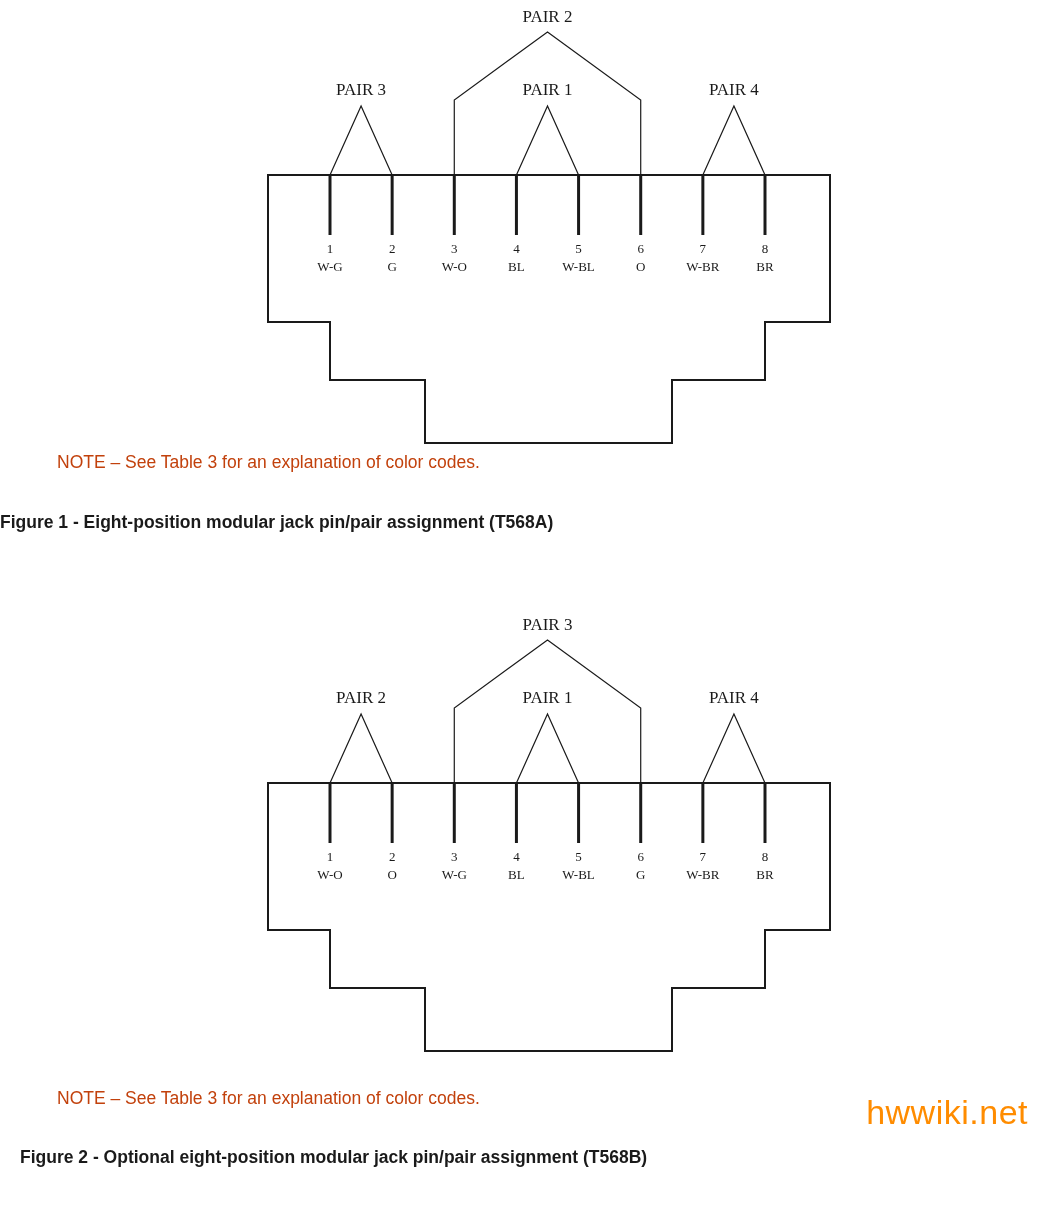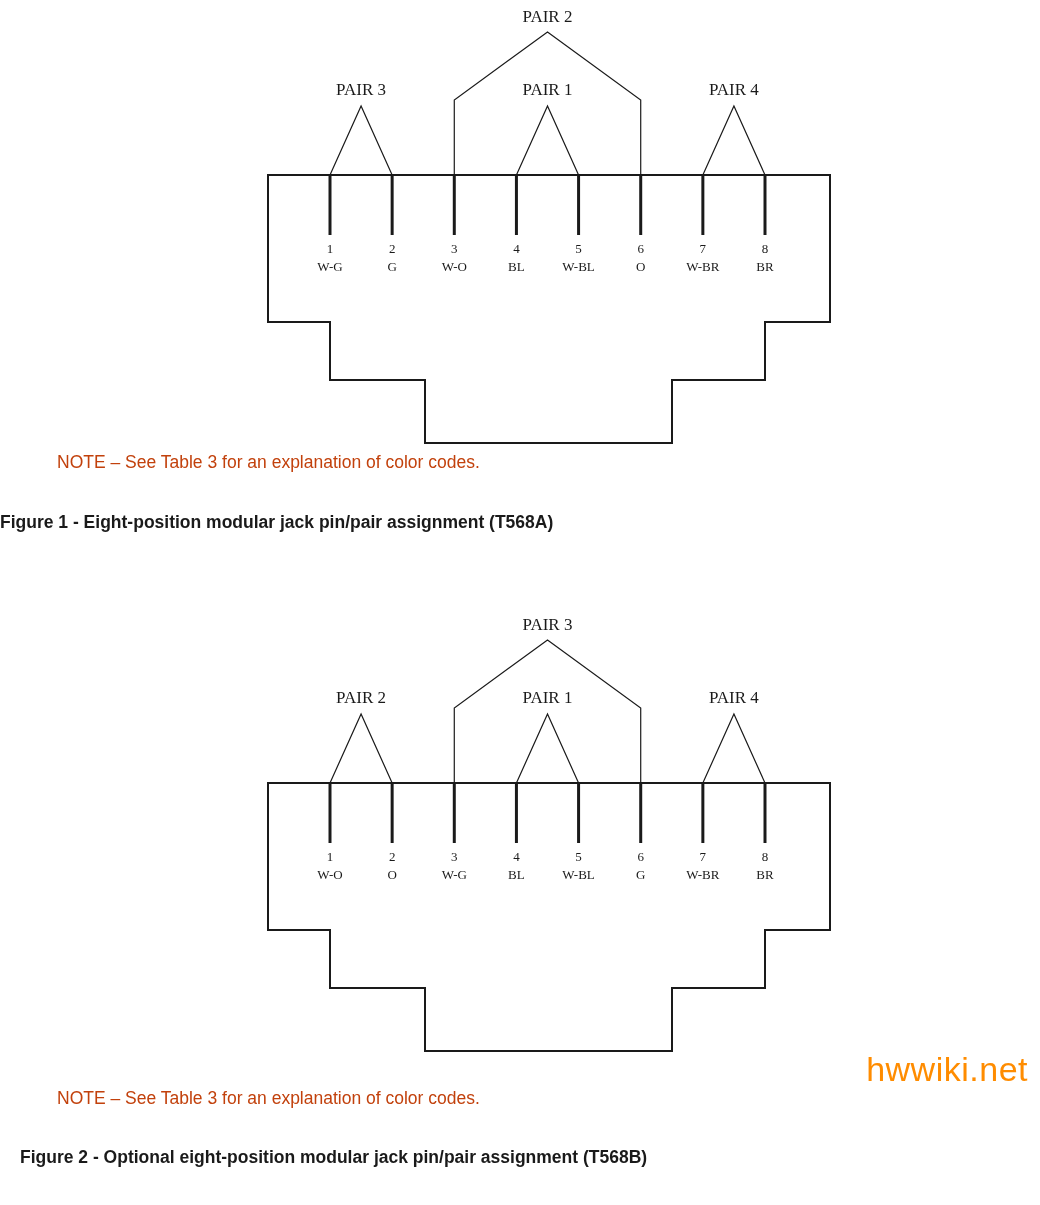--- a/index.html
+++ b/index.html
@@ -50,21 +50,21 @@
     text-align: left;
     font-size: 17.5px;
     font-weight: bold;
     color: #1a1a1a;
   }
   #caption-1 { top: 512px; }
   #caption-2 { top: 1147px; margin-left: 20px; }
 
   .watermark {
     position: absolute;
-    top: 1050px;
+    top: 1093px;
     right: 12px;
     font-size: 34px;
     font-family: "Liberation Sans", sans-serif;
     letter-spacing: 0.5px;
   }
 </style>
 </head>
 <body>
 
 <div class="page">

